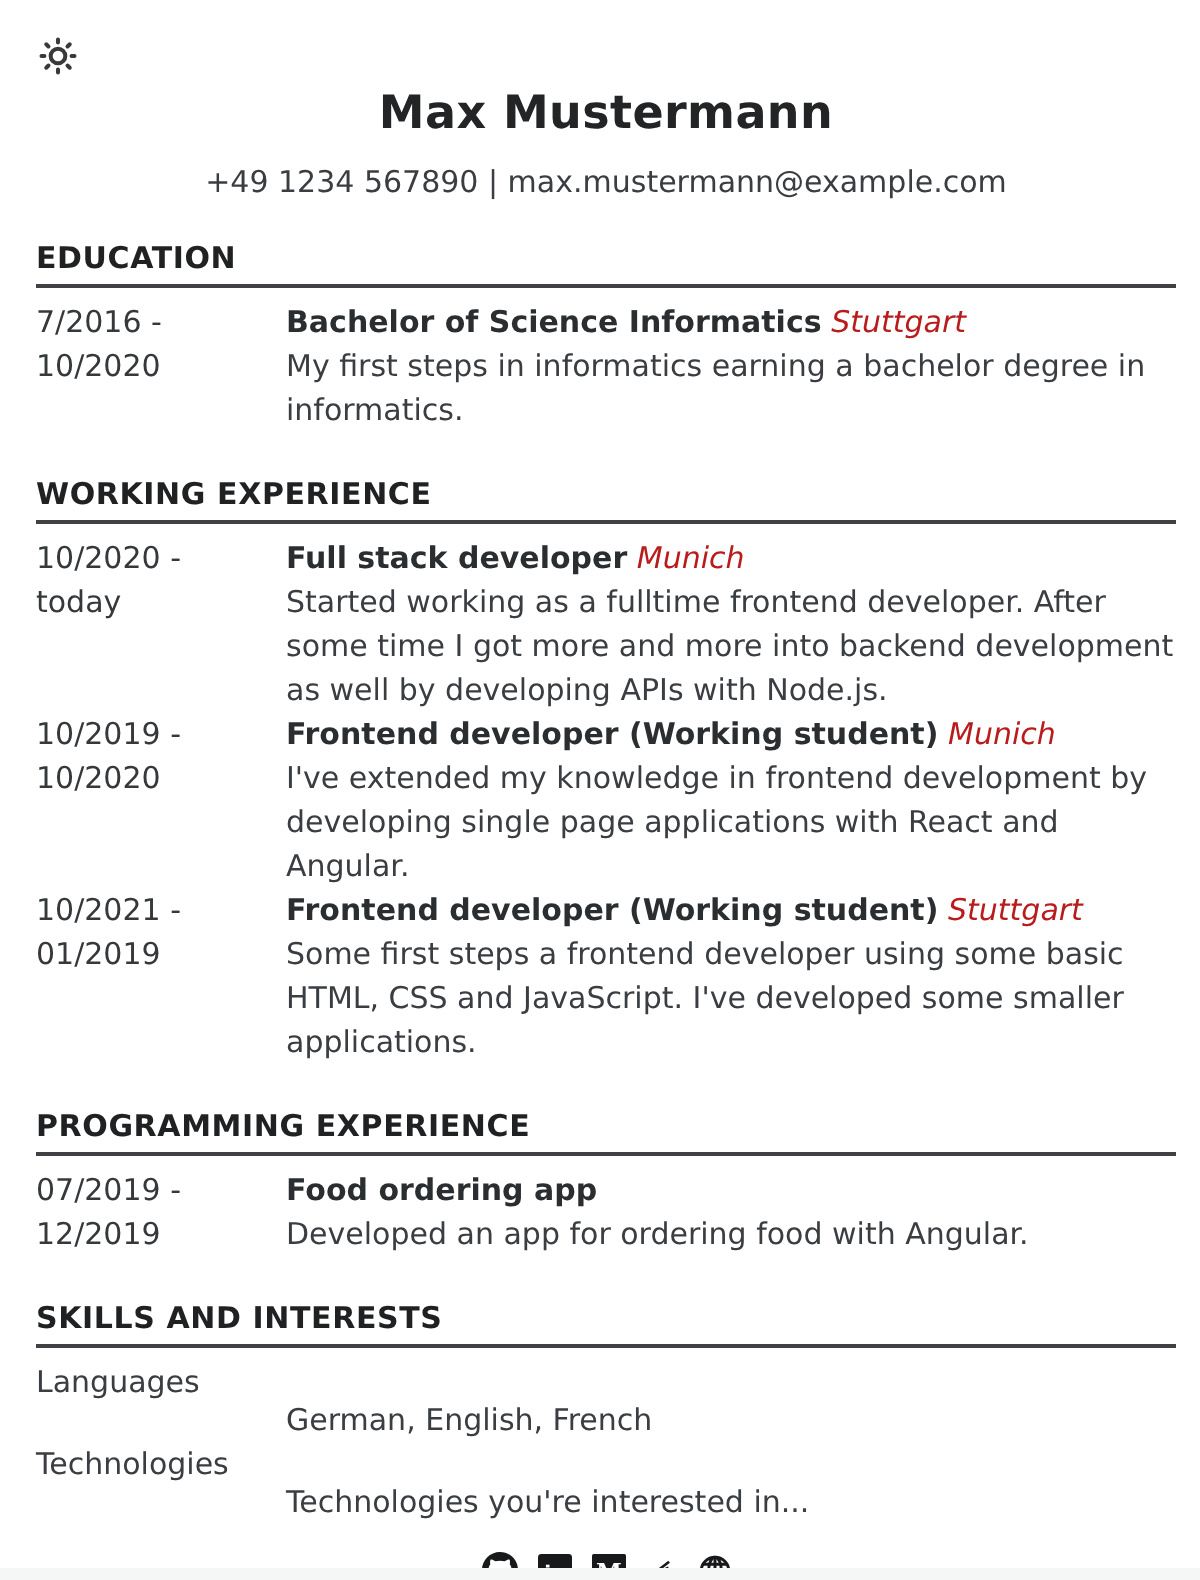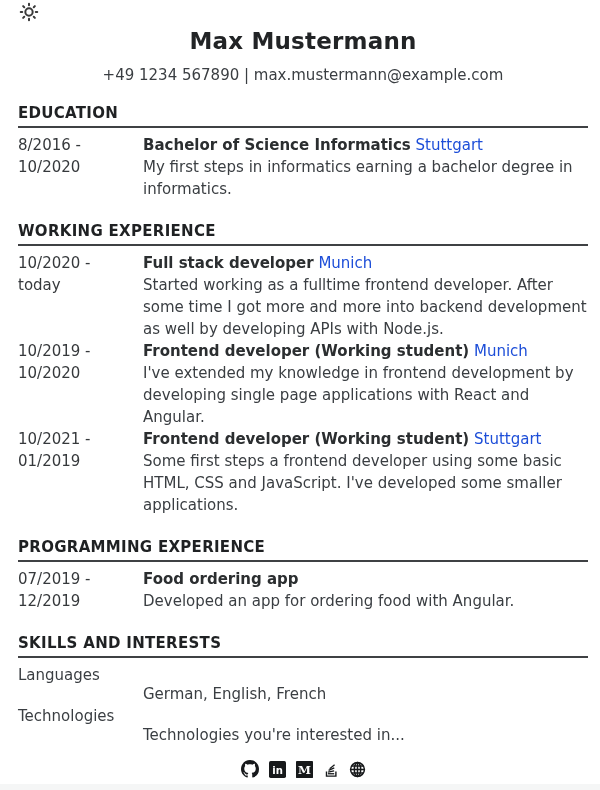--- a/index.html
+++ b/index.html
@@ -7,21 +7,21 @@
     margin: 0; padding: 0;
     width: 600px; height: 790px;
     background: #ffffff;
     overflow: hidden;
     font-family: "DejaVu Sans", "Liberation Sans", sans-serif;
     color: #36393c;
   }
   .page {
     position: relative;
     width: 600px; height: 790px;
-    padding: 0 12px 0 18px;
+    padding: 16px 12px 0 18px;
   }
   
   .theme-toggle {
     background: none; border: 0; padding: 0; margin: 0;
     display: block; width: 24px; height: 24px;
     color: #3a3a3a; cursor: pointer;
   }
   .theme-toggle svg { display: block; }
   
   header { text-align: center; margin-top: 2px; }
@@ -38,21 +38,21 @@
     line-height: 20px; letter-spacing: .3px;
     padding-bottom: 3px; border-bottom: 2px solid #3f4144;
   }
   .rows { margin-top: 6px; }
   .entry, .skill-row {
     display: grid; grid-template-columns: 125px 1fr;
     font-size: 15px; line-height: 22px;
   }
   .dates div { line-height: 22px; }
   .etitle { font-weight: bold; color: #2b2e30; }
-  .eloc { color: #1d4ed8; }
+  .eloc { color: #b91c1c; font-style: italic; }
   .desc { color: #3a3e42; }
   .skill-label { color: #3a3e42; }
   .skill-value { color: #3a3e42; margin-top: 19px; }
   
   footer {
     margin-top: 14px;
     display: flex; justify-content: center; align-items: center; gap: 10px;
   }
   footer a { color: #17191b; display: block; line-height: 0; text-decoration: none; }
   footer svg { display: block; }
@@ -76,21 +76,21 @@
   <header>
     <h1 class="name">Max Mustermann</h1>
     <div class="contact">+49 1234 567890 | max.mustermann@example.com</div>
   </header>
 
   <section>
     <h2 class="section-title">EDUCATION</h2>
     <div class="rows">
       <div class="entry">
         <div class="dates">
-          <div>8/2016 -</div>
+          <div>7/2016 -</div>
           <div>10/2020</div>
         </div>
         <div class="content">
           <div class="titleline"><span class="etitle">Bachelor of Science Informatics</span> <span class="eloc">Stuttgart</span></div>
           <div class="desc">My first steps in informatics earning a bachelor degree in informatics.</div>
         </div>
       </div>
     </div>
   </section>
 

